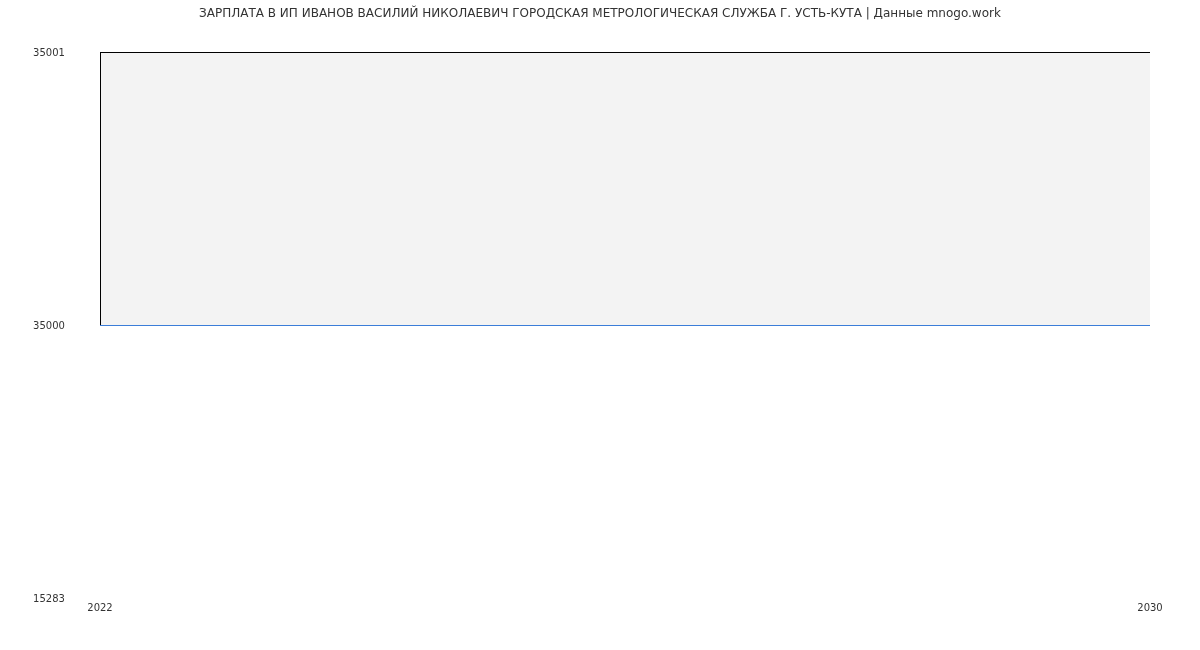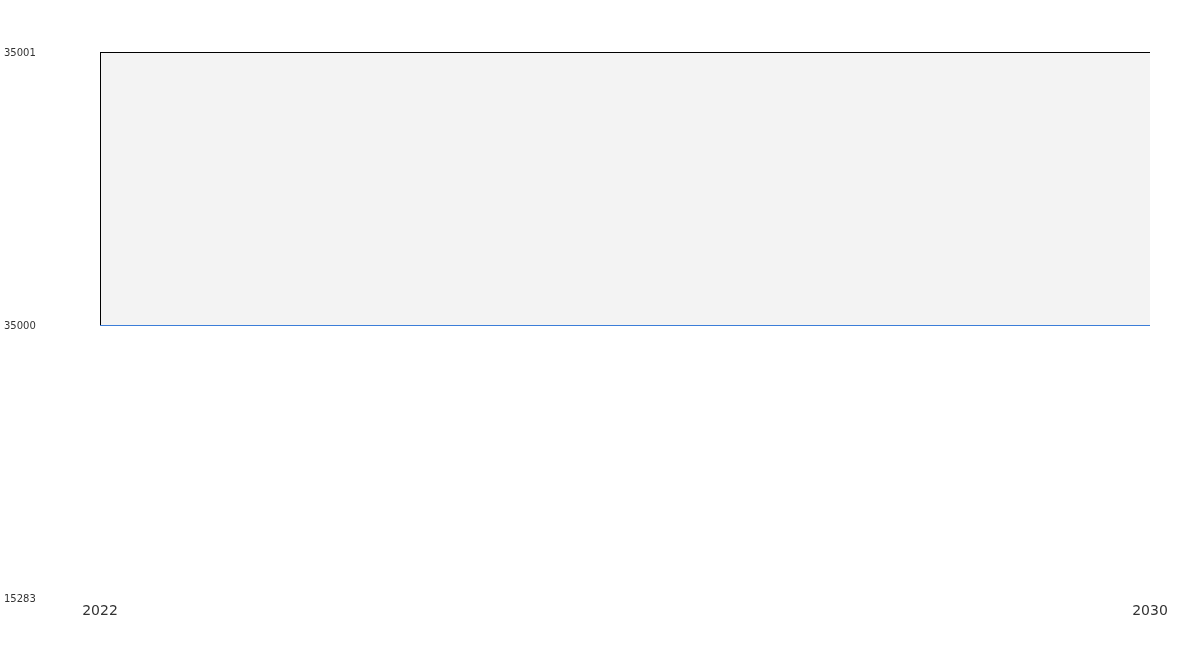--- a/index.html
+++ b/index.html
@@ -50,38 +50,39 @@
     top: 50%;
     width: 100%;
     height: 0;
     border-top: 1px solid #3b7dd8;
   }
   .y-tick-label {
     position: absolute;
     right: 1106px;
     font-size: 10px;
     color: #333;
-    text-align: left;
+    text-align: center;
     transform: translateY(-50%);
     width: 90px;
   }
   .x-tick-label {
     position: absolute;
     top: 602px;
-    font-size: 14px;
+    font-size: 10px;
     color: #333;
     transform: translateX(-50%);
     text-align: center;
   }
 </style>
 </head>
 <body>
 
 <div class="chart-container">
 
+  <div class="title">ЗАРПЛАТА В ИП ИВАНОВ ВАСИЛИЙ НИКОЛАЕВИЧ ГОРОДСКАЯ МЕТРОЛОГИЧЕСКАЯ СЛУЖБА Г. УСТЬ-КУТА | Данные mnogo.work</div>
 
   <div class="plot-area">
     <div class="upper-half"></div>
     <div class="midline"></div>
   </div>
 
   <div class="y-tick-label" style="top:52px;">35001</div>
   <div class="y-tick-label" style="top:325px;">35000</div>
   <div class="y-tick-label" style="top:598px;">15283</div>
 

